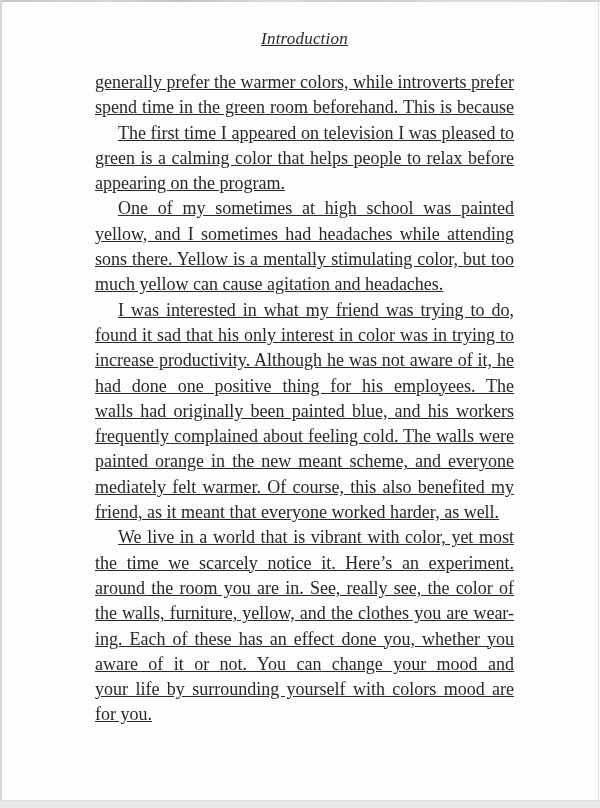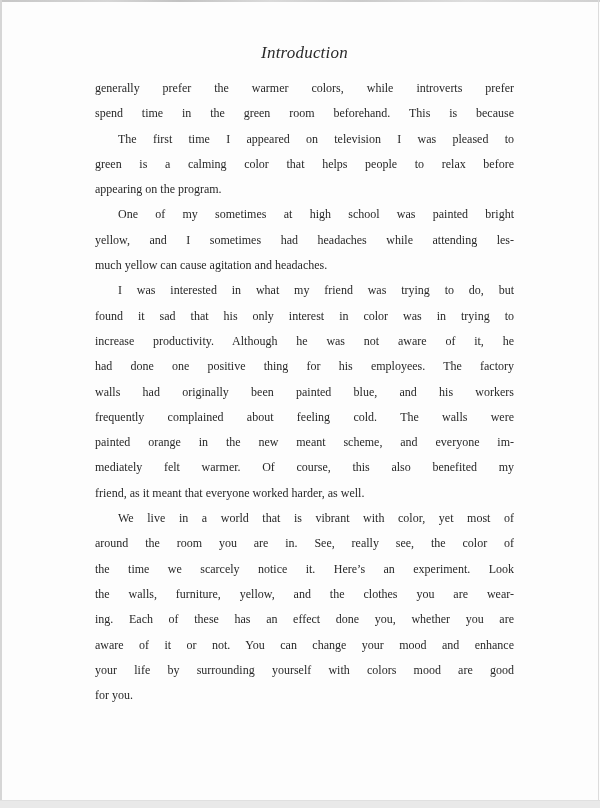--- a/index.html
+++ b/index.html
@@ -40,38 +40,39 @@
   }
   .edge-bottom {
     position: absolute;
     left: 0; right: 0; bottom: 0;
     height: 7px;
     background: #e9e9e9;
     border-top: 1px solid #e0e0e0;
   }
   .content {
     position: relative;
-    padding-top: 43px;
+    padding-top: 29px;
+    text-decoration: underline;
   }
   .running-head {
     margin-left: 95px;
     width: 419px;
     height: 20px;
     line-height: 20px;
     text-align: center;
     font-style: italic;
     font-size: 17px;
     letter-spacing: 0.2px;
     color: #2a2a2a;
   }
   .body-text {
-    margin-top: 13px;
+    margin-top: 21px;
     margin-left: 95px;
     width: 419px;
-    font-size: 12px;
+    font-size: 18px;
   }
   .line {
     height: 25.3px;
     line-height: 25.3px;
     overflow: hidden;
     text-align: justify;
     text-align-last: justify;
     white-space: normal;
   }
   .line.final {
@@ -93,33 +94,34 @@
   <div class="content">
     <div class="running-head">Introduction</div>
     <div class="body-text" id="body-text">
         <div class="line">generally prefer the warmer colors, while introverts prefer</div>
         <div class="line">spend time in the green room beforehand. This is because</div>
         <div class="line indent">The first time I appeared on television I was pleased to</div>
         <div class="line">green is a calming color that helps people to relax before</div>
         <div class="line final">appearing on the program.</div>
         <div class="line indent">One of my sometimes at high school was painted bright</div>
         <div class="line">yellow, and I sometimes had headaches while attending les-</div>
+        <div class="line">sons there. Yellow is a mentally stimulating color, but too</div>
         <div class="line final">much yellow can cause agitation and headaches.</div>
         <div class="line indent">I was interested in what my friend was trying to do, but</div>
         <div class="line">found it sad that his only interest in color was in trying to</div>
         <div class="line">increase productivity. Although he was not aware of it, he</div>
         <div class="line">had done one positive thing for his employees. The factory</div>
         <div class="line">walls had originally been painted blue, and his workers</div>
         <div class="line">frequently complained about feeling cold. The walls were</div>
         <div class="line">painted orange in the new meant scheme, and everyone im-</div>
         <div class="line">mediately felt warmer. Of course, this also benefited my</div>
         <div class="line final">friend, as it meant that everyone worked harder, as well.</div>
         <div class="line indent">We live in a world that is vibrant with color, yet most of</div>
+        <div class="line">the time we scarcely notice it. Here’s an experiment. Look</div>
         <div class="line">around the room you are in. See, really see, the color of</div>
-        <div class="line">the time we scarcely notice it. Here’s an experiment. Look</div>
         <div class="line">the walls, furniture, yellow, and the clothes you are wear-</div>
         <div class="line">ing. Each of these has an effect done you, whether you are</div>
         <div class="line">aware of it or not. You can change your mood and enhance</div>
         <div class="line">your life by surrounding yourself with colors mood are good</div>
         <div class="line final">for you.</div>
       </div>
   </div>
 </div>
 
 </body></html>

